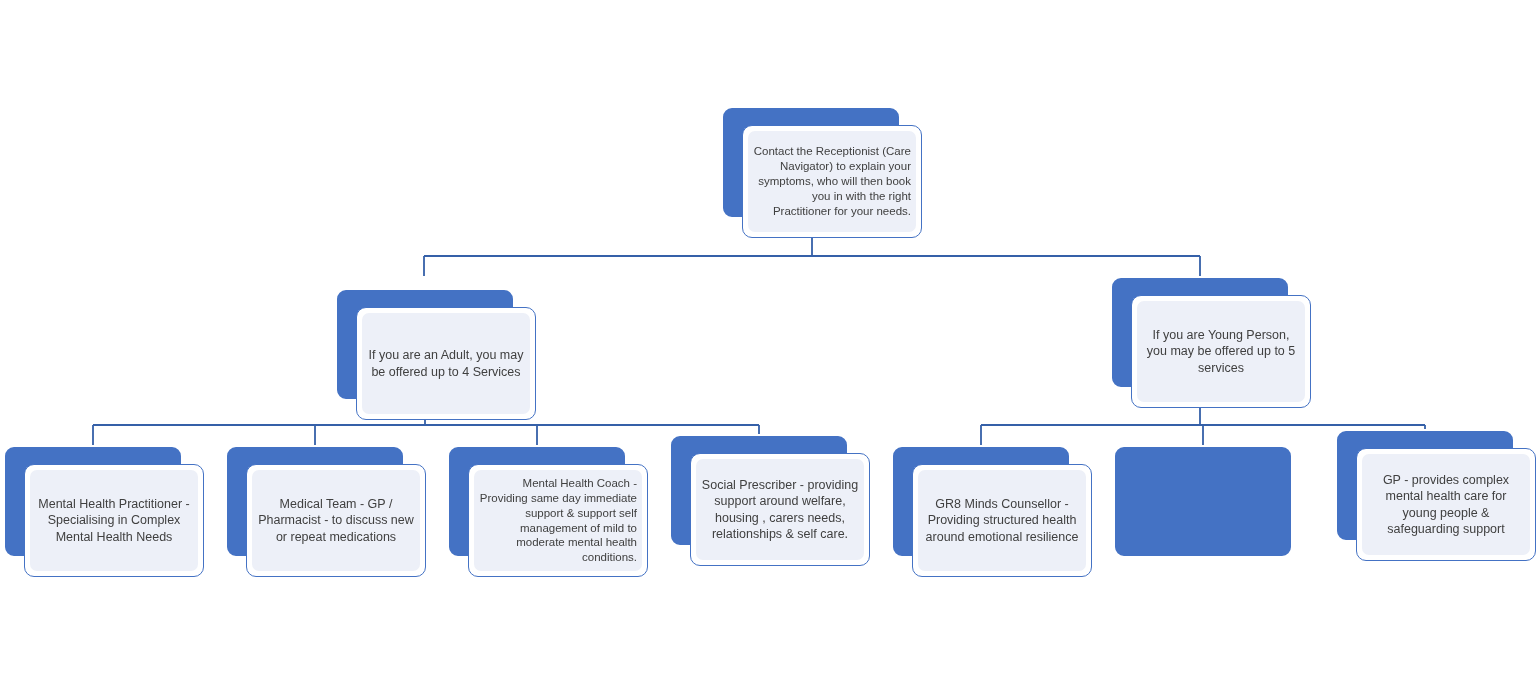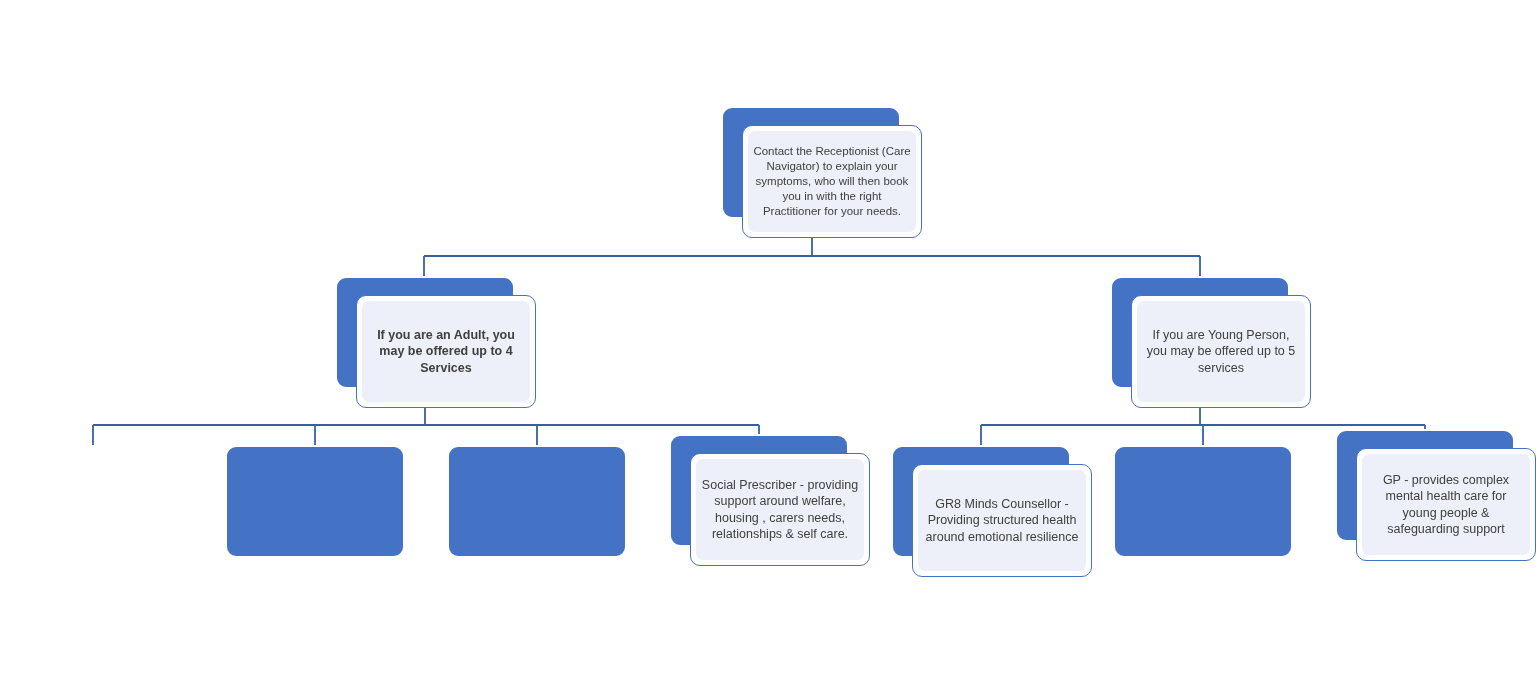--- a/index.html
+++ b/index.html
@@ -27,24 +27,24 @@
   .inner{
     position:absolute;inset:5px;border-radius:7px;
     background:var(--node-inner-fill,#EDF0F8);
     display:flex;align-items:center;justify-content:center;
     text-align:center;padding:2px 5px;box-sizing:border-box;
   }
   .node-text{
     color:var(--text,#404040);
     font-size:12.5px;line-height:1.3;
   }
-  .small .node-text{font-size:11.5px;}
+  .small .node-text{font-size:11.5px;text-align:right;}
   
   .n-root {left:721px;top:106px;}
-  .n-adult{left:335px;top:276px;font-weight:bold;}
+  .n-adult{left:335px;top:288px;}
   .n-young{left:1110px;top:276px;}
   .n-a1{left:3px;   top:445px;}
   .n-a2{left:225px; top:445px;}
   .n-a3{left:447px; top:445px;}
   .n-a4{left:669px; top:434px;}
   .n-y1{left:891px; top:445px;}
   .n-y2{left:1113px;top:445px;}
   .n-y3{left:1335px;top:429px;}
 </style>
 </head>
@@ -78,27 +78,45 @@
 
   <div class="node n-young">
     <div class="back"></div>
     <div class="front">
       <div class="inner">
         <span class="node-text">If you are Young Person, you may be offered up to 5 services</span>
       </div>
     </div>
   </div>
 
+  <div class="node n-a1">
+    <div class="back"></div>
+    <div class="front">
+      <div class="inner">
+        <span class="node-text">Mental Health Practitioner - Specialising in Complex Mental Health Needs</span>
+      </div>
+    </div>
+  </div>
 
   <div class="node n-a2">
     <div class="back"></div>
+    <div class="front">
+      <div class="inner">
+        <span class="node-text">Medical Team - GP / Pharmacist - to discuss new or repeat medications</span>
+      </div>
+    </div>
   </div>
 
   <div class="node n-a3 small">
     <div class="back"></div>
+    <div class="front">
+      <div class="inner">
+        <span class="node-text">Mental Health Coach - Providing same day immediate support &amp; support self management of mild to moderate mental health conditions.</span>
+      </div>
+    </div>
   </div>
 
   <div class="node n-a4">
     <div class="back"></div>
     <div class="front">
       <div class="inner">
         <span class="node-text">Social Prescriber - providing support around welfare, housing , carers needs, relationships &amp; self care.</span>
       </div>
     </div>
   </div>

